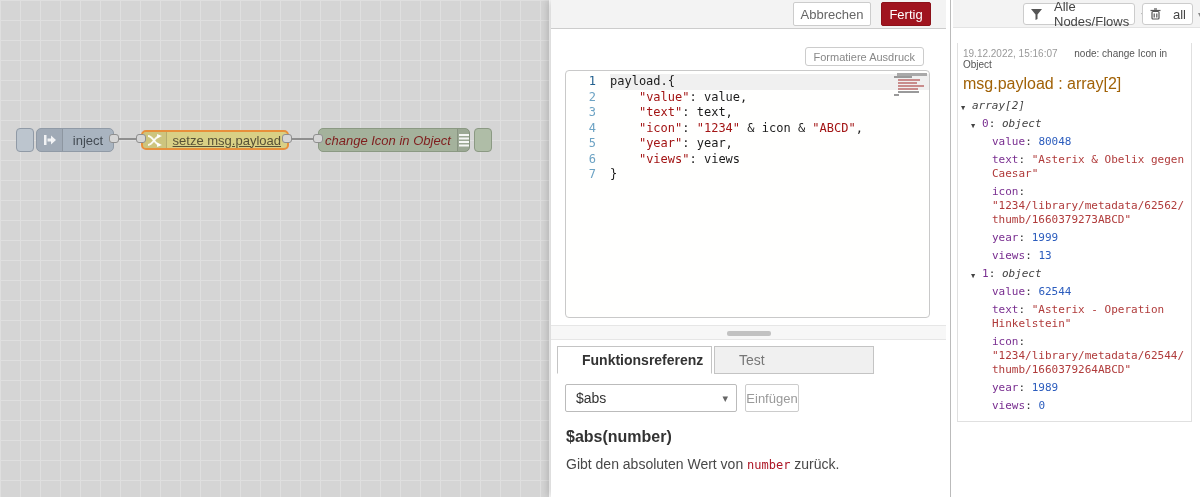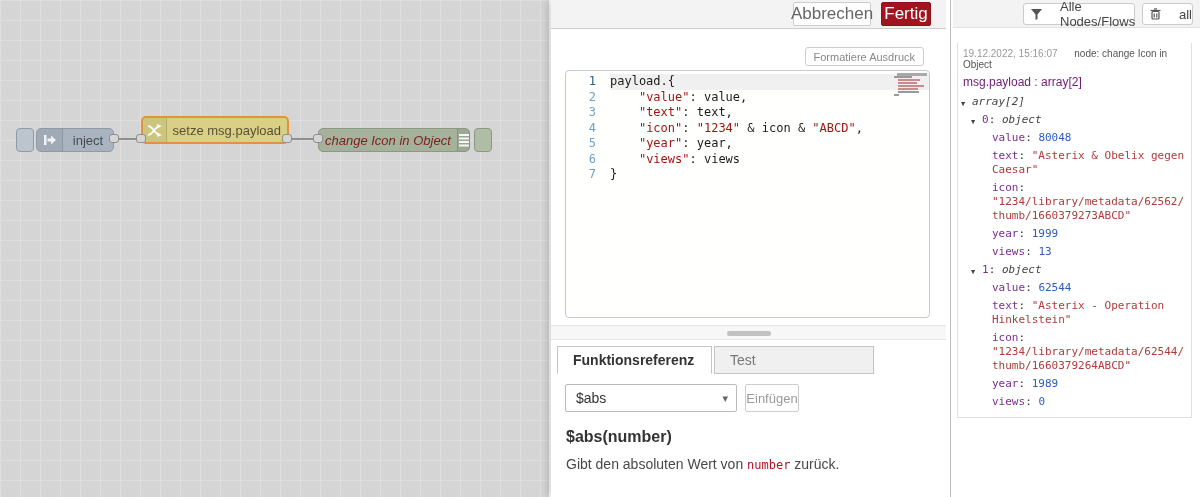--- a/index.html
+++ b/index.html
@@ -15,75 +15,75 @@
                      linear-gradient(90deg,#dfdfdf 1px, transparent 1px);
     background-size:20px 20px;
   }
   .node { position:absolute; border-radius:5px; font-size:13px; display:flex; align-items:center; }
   .node-label { flex:1; text-align:center; white-space:nowrap; padding:0 6px; }
   .icon-strip { height:100%; width:26px; background:rgba(0,0,0,0.05); display:flex; align-items:center; justify-content:center; }
   .icon-strip.left { border-right:1px solid rgba(0,0,0,0.12); border-radius:4px 0 0 4px; }
   .icon-strip.right { border-left:1px solid rgba(0,0,0,0.12); border-radius:0 4px 4px 0; width:22px; }
   .inject-node { left:36px; top:128px; width:78px; height:24px; background:#a9b4c0; border:1px solid #909aa6; color:#434b53; }
   .inject-button { position:absolute; left:16px; top:128px; width:18px; height:24px; background:#bcc5ce; border:1px solid #909aa6; border-radius:4px; }
-  .change-node { left:141px; top:116px; width:148px; height:28px; background:#d9d085; border:2px solid #e7903b; color:#585136; }
+  .change-node { left:141px; top:130px; width:148px; height:20px; background:#d9d085; border:2px solid #e7903b; color:#585136;text-decoration:underline; }
   .debug-node { left:318px; top:128px; width:152px; height:24px; background:#a4b29c; border:1px solid #8b9983; color:#7f1d1d; }
   .debug-node .node-label { font-style:italic; }
   .debug-toggle { position:absolute; left:474px; top:128px; width:18px; height:24px; background:#afbda7; border:1px solid #8b9983; border-radius:4px; }
   .port { position:absolute; width:10px; height:9px; background:#d6d6d6; border:1px solid #8f8f8f; border-radius:3px; z-index:2; }
   .wire { position:absolute; height:2px; background:#8f8f8f; z-index:1; }
 
   
   .tray { position:absolute; left:551px; top:0; width:395px; height:497px; background:#fff; box-shadow:-3px 0 8px rgba(0,0,0,0.18); }
   .tray-header { height:29px; background:#f3f3f3; border-bottom:1px solid #cccccc; display:flex; align-items:center; justify-content:flex-end; gap:10px; padding-right:15px; }
-  .btn { font-size:17px; border-radius:2px; cursor:pointer; display:inline-flex; align-items:center; justify-content:center; }
+  .btn { font-size:13px; border-radius:2px; cursor:pointer; display:inline-flex; align-items:center; justify-content:center; }
   .btn-cancel { width:78px; height:24px; background:#fff; border:1px solid #ccc; color:#666; }
   .btn-done { width:50px; height:24px; background:#a0141f; border:1px solid #8c1119; color:#fff; }
   .btn-format { position:absolute; right:22px; top:47px; height:19px; padding:0 8px; font-size:11px; color:#888; background:#fff; border:1px solid #ccc; border-radius:3px; }
 
   .code-editor { position:absolute; left:14px; top:70px; width:365px; height:248px; background:#fffffe; border:1px solid #c9c9c9; border-radius:4px; overflow:hidden; font-family:"DejaVu Sans Mono", monospace; font-size:12px; padding-top:3px; }
   .code-line { display:flex; line-height:15.5px; white-space:pre; }
   .ln { width:44px; text-align:right; padding-right:14px; color:#6da3c4; flex:none; }
   .ln.active { color:#23608f; }
   .code-text { flex:1; color:#1b1b1b; }
   .code-line.current .code-text { background:#f0f0f0; }
   .tok-p { color:#1b1b1b; }
   .tok-s { color:#a31515; }
   .minimap { position:absolute; right:7px; top:5px; width:28px; }
   .minimap .mrow { height:2px; margin-bottom:1px; }
   .mm-scroll { position:absolute; right:2px; top:2px; width:30px; height:3px; background:#a9a9a9; }
 
   .panel-divider { position:absolute; left:0; top:325px; width:100%; height:15px; background:#f7f7f7; border-top:1px solid #e6e6e6; border-bottom:1px solid #e6e6e6; }
   .drag-handle { position:absolute; left:50%; top:5px; transform:translateX(-50%); width:44px; height:5px; background:#c2c2c2; border-radius:2px; }
 
   .tabs { position:absolute; left:6px; top:346px; height:28px; display:flex; }
-  .tab { height:28px; display:flex; align-items:center; padding-left:15px; font-size:14px; border:1px solid #c4c4c4; }
+  .tab { height:28px; display:flex; align-items:center; padding-left:24px; font-size:14px; border:1px solid #c4c4c4; }
   .tab.active { width:155px; background:#fff; font-weight:bold; color:#333; border-bottom:1px solid #fff; z-index:2; }
   .tab.inactive { width:160px; background:#f0f0f0; color:#777; margin-left:2px; }
 
   .func-select { position:absolute; left:14px; top:384px; width:172px; height:28px; background:#fff; border:1px solid #bbb; border-radius:2px; display:flex; align-items:center; padding:0 8px 0 10px; font-size:14px; color:#333; }
   .func-select .chev { margin-left:auto; color:#666; font-size:11px; }
   .btn-insert { position:absolute; left:194px; top:384px; width:54px; height:28px; background:#fff; border:1px solid #ccc; border-radius:2px; color:#9a9a9a; font-size:13px; }
   .signature { position:absolute; left:15px; top:428px; font-size:16px; font-weight:bold; color:#333; }
   .description { position:absolute; left:15px; top:456px; font-size:14px; color:#484848; }
   .inline-code { font-family:"DejaVu Sans Mono", monospace; font-size:12px; color:#ad1625; }
 
   
   .sidebar { position:absolute; left:946px; top:0; width:254px; height:497px; background:#fff; }
   .sidebar-sep { position:absolute; left:4px; top:0; width:1px; height:497px; background:#bbbbbb; }
   .sidebar-toolbar { position:absolute; left:7px; top:0; right:0; height:28px; background:#f3f3f3; border-bottom:1px solid #e3e3e3; }
-  .tb-btn { position:absolute; top:3px; height:22px; background:#fff; border:1px solid #ccc; border-radius:3px; display:flex; align-items:center; font-size:13px; color:#444; padding:0 7px; gap:18px; }
+  .tb-btn { position:absolute; top:3px; height:22px; background:#fff; border:1px solid #ccc; border-radius:3px; display:flex; align-items:center; font-size:13px; color:#444; padding:0 7px; gap:12px; }
   .tb-btn .chev { color:#888; font-size:10px; }
   .filter-btn { left:70px; width:112px; }
   .clear-btn { left:189px; width:51px; }
 
   .debug-msg { position:absolute; left:11px; top:30px; width:235px; background:#fff; border:1px solid #e0e0e0; border-top:none; padding-bottom:6px;margin-top:13px; }
   .msg-meta { padding:5px 4px 2px 5px; font-size:10px; color:#999; }
   .msg-meta .node-name { color:#555; margin-left:14px; }
-  .msg-path { padding:3px 4px 4px 5px; font-size:12px; color:#701a75; }
+  .msg-path { padding:3px 4px 4px 5px; font-size:16px; color:#a16207; }
   .tree-row { position:relative; font-family:"DejaVu Sans Mono", monospace; font-size:11px; line-height:14px; padding-top:2px; padding-bottom:2px; padding-right:5px; overflow-wrap:break-word; color:#333; }
   .tree-row .caret { position:absolute; top:4px; font-size:7px; color:#444; }
   .indent-0 { padding-left:14px; } .indent-0 .caret { left:3px; }
   .indent-1 { padding-left:24px; } .indent-1 .caret { left:13px; }
   .indent-2 { padding-left:34px; }
   .tv-t { font-style:italic; color:#444;text-align:right; }
   .tv-k { color:#792e90; }
   .tv-n { color:#2b5cbd; }
   .tv-s { color:#b03b3b; }
   .tv-p { color:#333; }

